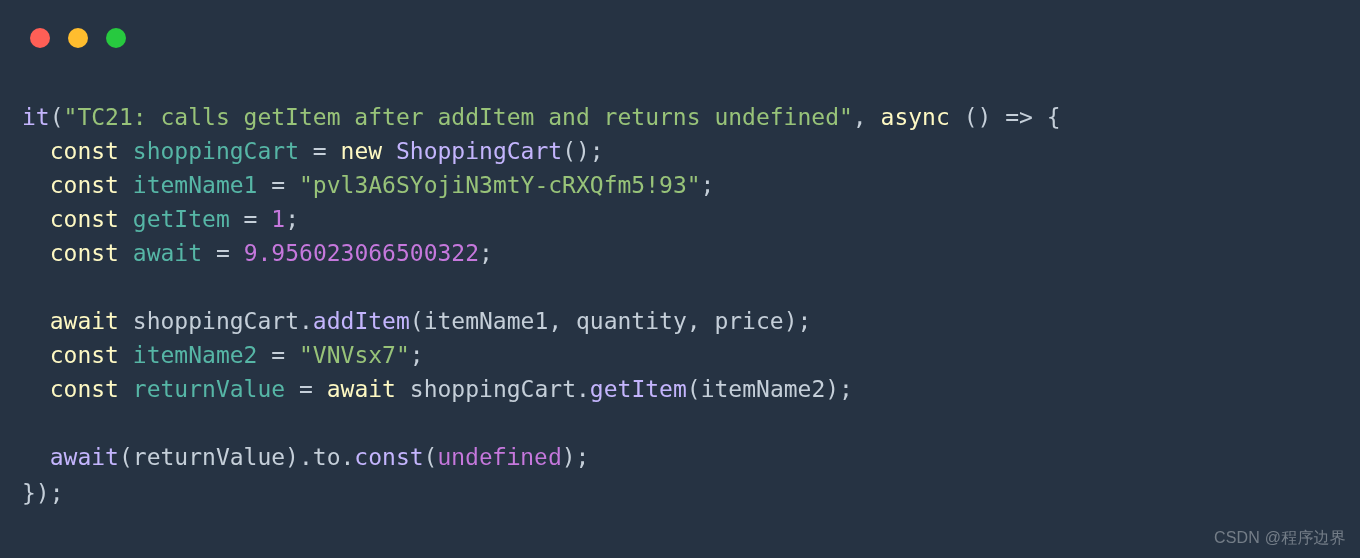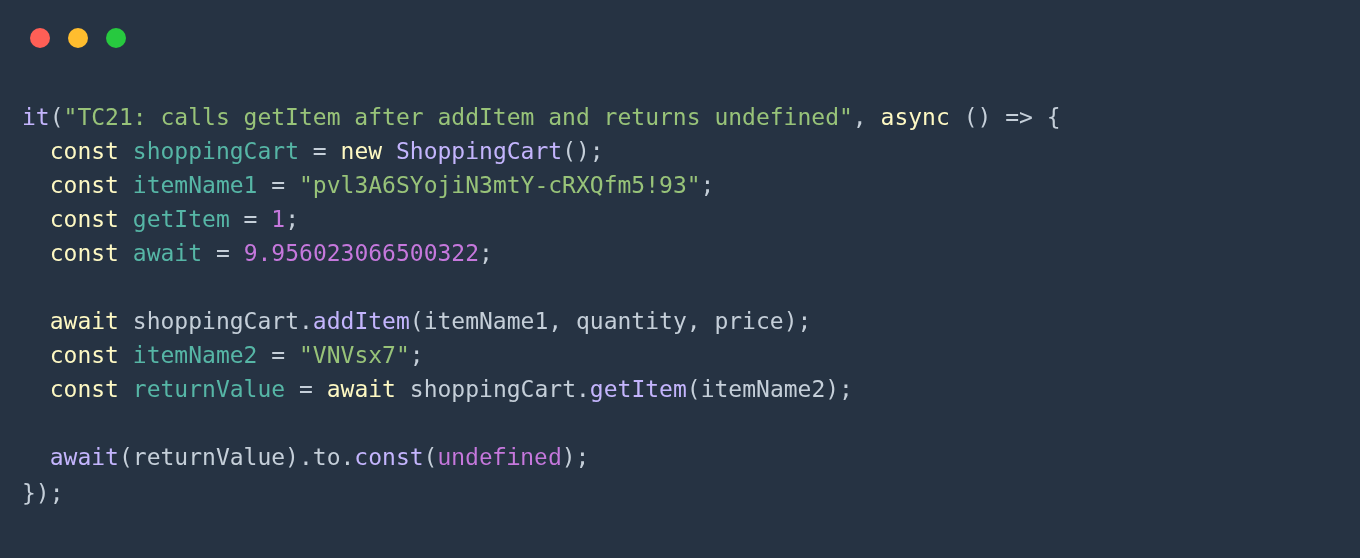--- a/index.html
+++ b/index.html
@@ -79,13 +79,14 @@
   <span class="tok-key">const</span> <span class="tok-var">getItem</span> <span class="tok-plain">=</span> <span class="tok-num">1</span><span class="tok-plain">;</span>
   <span class="tok-key">const</span> <span class="tok-var">await</span> <span class="tok-plain">=</span> <span class="tok-num">9.956023066500322</span><span class="tok-plain">;</span>
 
   <span class="tok-key">await</span> <span class="tok-plain">shoppingCart</span><span class="tok-plain">.</span><span class="tok-fn">addItem</span><span class="tok-plain">(itemName1, quantity, price);</span>
   <span class="tok-key">const</span> <span class="tok-var">itemName2</span> <span class="tok-plain">=</span> <span class="tok-str">"VNVsx7"</span><span class="tok-plain">;</span>
   <span class="tok-key">const</span> <span class="tok-var">returnValue</span> <span class="tok-plain">=</span> <span class="tok-key">await</span> <span class="tok-plain">shoppingCart</span><span class="tok-plain">.</span><span class="tok-fn">getItem</span><span class="tok-plain">(itemName2);</span>
 
   <span class="tok-fn">await</span><span class="tok-plain">(returnValue)</span><span class="tok-plain">.to.</span><span class="tok-fn">const</span><span class="tok-plain">(</span><span class="tok-undef">undefined</span><span class="tok-plain">);</span>
 <span class="tok-plain">});</span></pre>
 
+  <div class="watermark">CSDN @程序边界</div>
 </div>
 
 </body></html>

